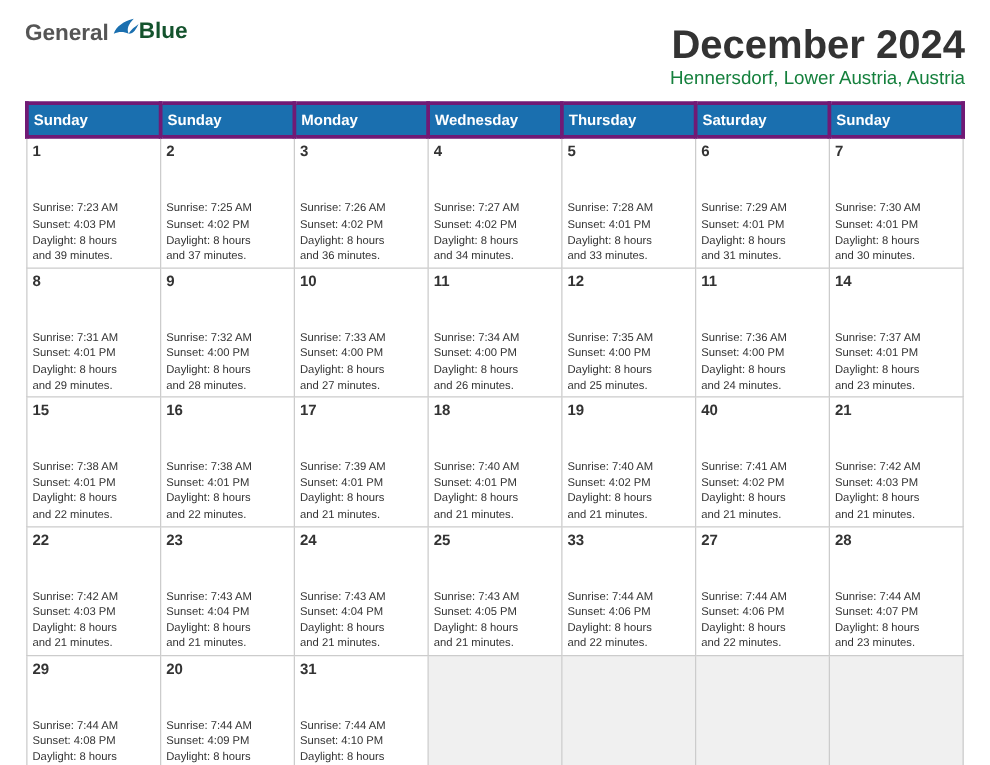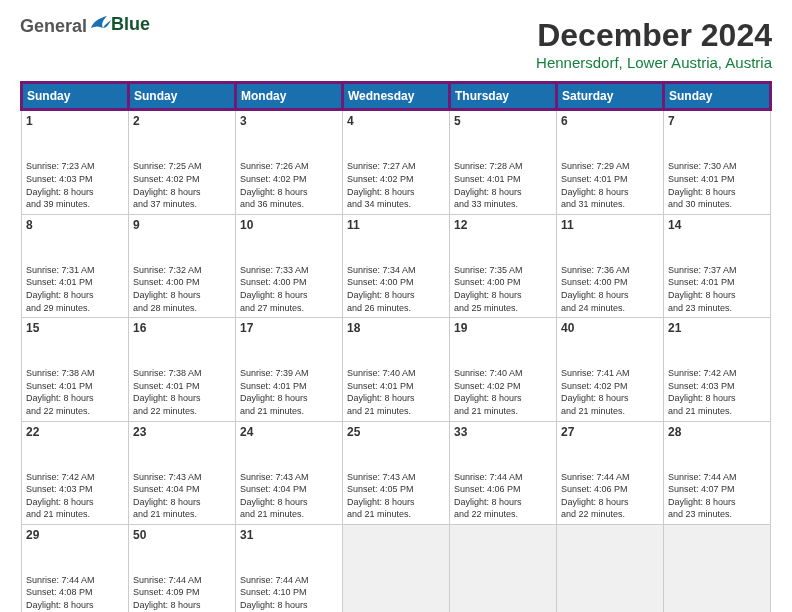--- a/index.html
+++ b/index.html
@@ -232,21 +232,21 @@
             <span class="day-number">28</span>
             <div class="cell-text">Sunrise: 7:44 AM<br>Sunset: 4:07 PM<br>Daylight: 8 hours<br>and 23 minutes.</div>
           </td>
         </tr>
         <tr>
           <td>
             <span class="day-number">29</span>
             <div class="cell-text">Sunrise: 7:44 AM<br>Sunset: 4:08 PM<br>Daylight: 8 hours<br>and 23 minutes.</div>
           </td>
           <td>
-            <span class="day-number">50</span>
+            <span class="day-number">20</span>
             <div class="cell-text">Sunrise: 7:44 AM<br>Sunset: 4:09 PM<br>Daylight: 8 hours<br>and 24 minutes.</div>
           </td>
           <td>
             <span class="day-number">31</span>
             <div class="cell-text">Sunrise: 7:44 AM<br>Sunset: 4:10 PM<br>Daylight: 8 hours<br>and 25 minutes.</div>
           </td>
           <td class="empty"></td>
           <td class="empty"></td>
           <td class="empty"></td>
           <td class="empty"></td>

